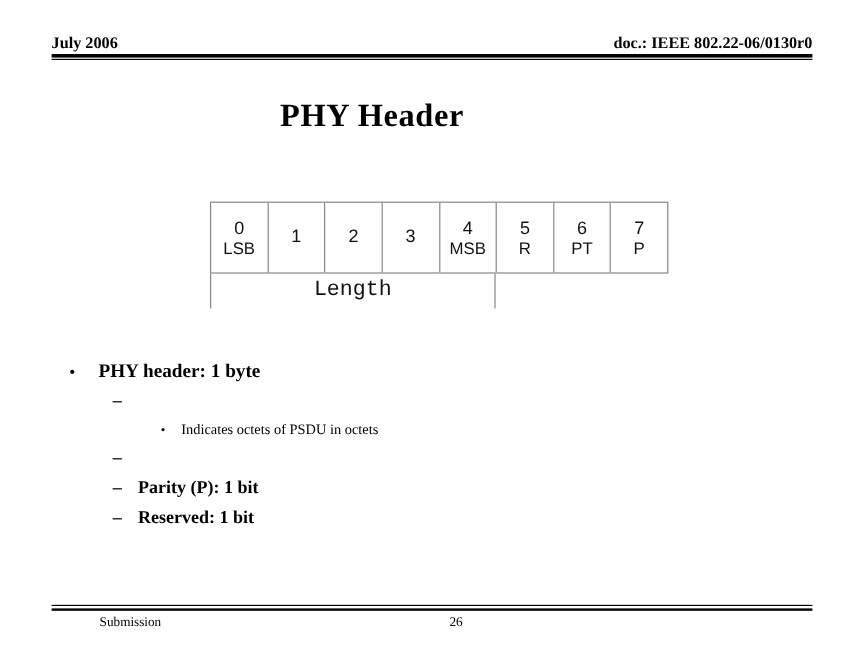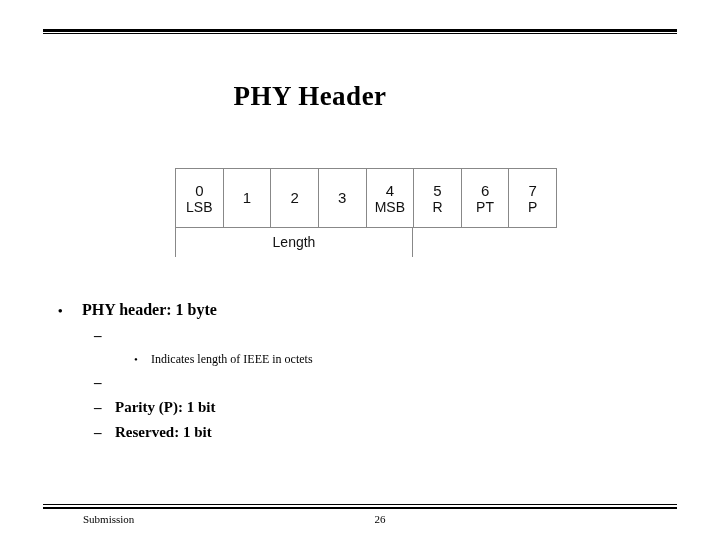--- a/index.html
+++ b/index.html
@@ -108,22 +108,22 @@
     height: 29px;
     width: 238px; 
     box-sizing: border-box;
     border-left: 1px solid #888888;
     border-right: 1px solid #888888;
     display: flex;
     align-items: center;
     justify-content: center;
   }
   .length-label {
-    font-family: Liberation Sans, sans-serif;
-    font-size: 14px;
+    font-family: Liberation Mono, monospace;
+    font-size: 18px;
     line-height: 17px;
     color: #111111;
   }
 
   
   .bullets {
     position: absolute;
     left: 58px;
     top: 298px;
     width: 620px;
@@ -190,20 +190,24 @@
   .footer-left   { position: absolute; left: 0; top: 0; }
   .footer-center { position: absolute; left: 0; right: 0; top: 0; text-align: center; }
   .footer-right  { position: absolute; right: 0; top: 0; }
 </style>
 </head>
 <body>
 
 <div class="slide">
 
   <div class="header">
+    <div class="header-row">
+      <span>July 2006</span>
+      <span>doc.: IEEE 802.22-06/0130r0</span>
+    </div>
     <div class="header-rule-thick"></div>
     <div class="header-rule-thin"></div>
   </div>
 
   <div class="title">PHY Header</div>
 
   <div class="diagram">
     <div class="bit-row">
 
       <div class="bit-cell">
@@ -259,21 +263,21 @@
       <span class="marker">•</span>
       <span class="b-text">PHY header: 1 byte</span>
     </div>
 
     <div class="b-l2">
       <span class="marker">–</span>
     </div>
 
     <div class="b-l3">
       <span class="marker">•</span>
-      <span class="b-text">Indicates length of IEEE in octets</span>
+      <span class="b-text">Indicates octets of PSDU in octets</span>
     </div>
 
     <div class="b-l2">
       <span class="marker">–</span>
     </div>
 
     <div class="b-l2">
       <span class="marker">–</span>
       <span class="b-text">Parity (P): 1 bit</span>
     </div>

